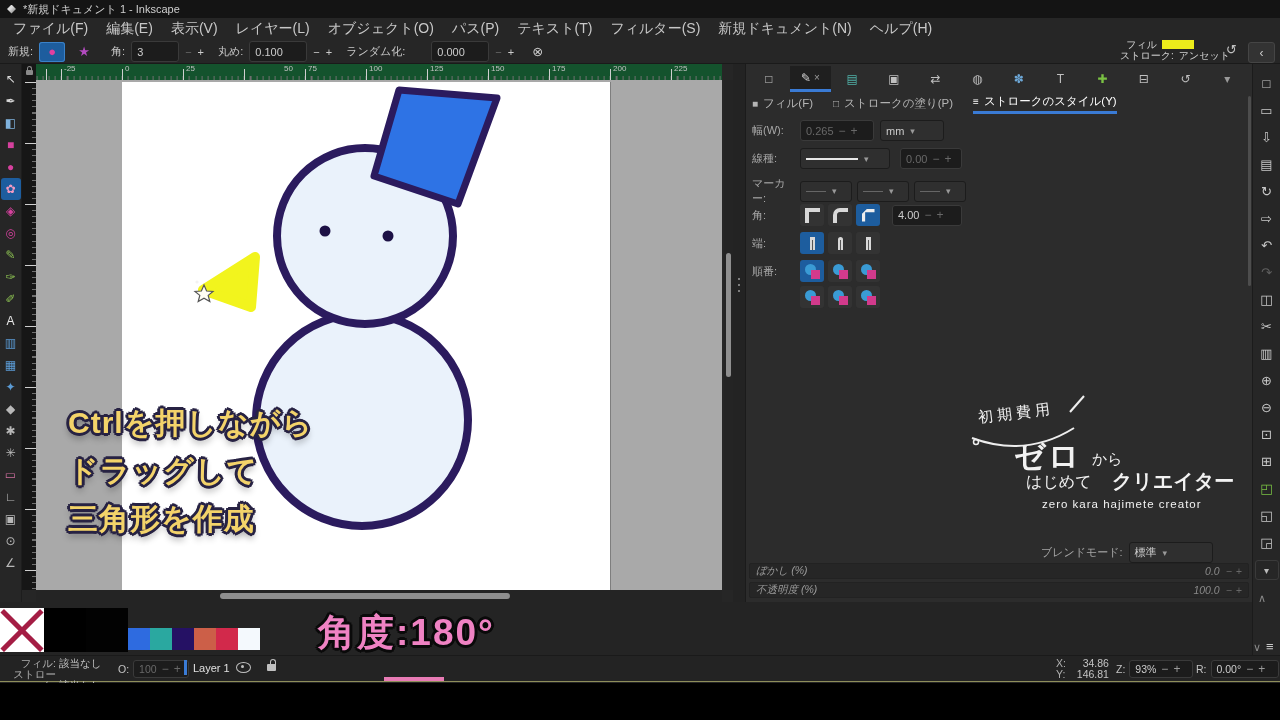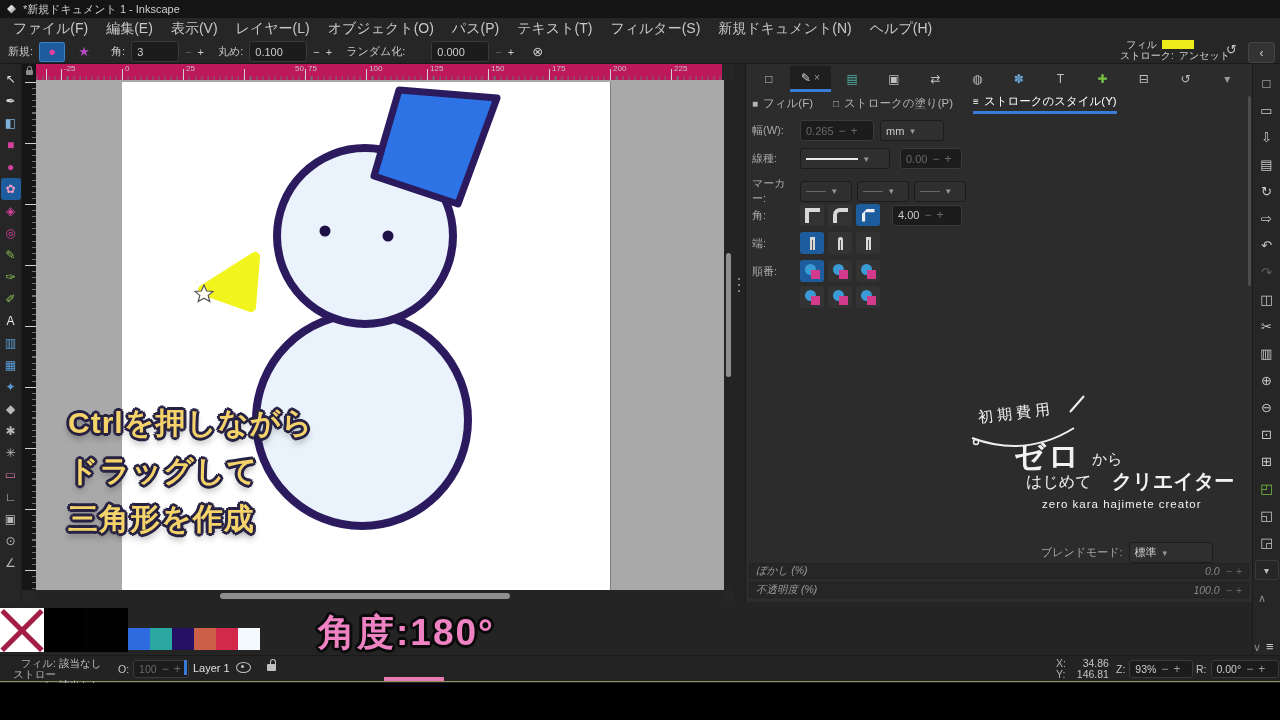--- a/index.html
+++ b/index.html
@@ -29,33 +29,33 @@
   .fs-indicator .row{display:flex;align-items:center;gap:5px;height:11px;}
   
   .toolbox{position:absolute;left:0;top:64px;width:22px;height:538px;background:#262626;border-right:1px solid #1d1d1d;
            display:flex;flex-direction:column;align-items:center;padding-top:4px;box-sizing:border-box;}
   .tool-btn{width:20px;height:22px;display:flex;align-items:center;justify-content:center;font-size:12px;border-radius:3px;}
   .tool-btn.active{background:#1d5d9e;}
   
   .corner{position:absolute;left:22px;top:64px;width:14px;height:16px;background:#161616;display:flex;align-items:center;justify-content:center;}
   .mini-lock{width:7px;height:5px;background:#8a8a8a;border-radius:1px;position:relative;}
   .mini-lock:before{content:'';position:absolute;top:-4px;left:1px;width:3px;height:4px;border:1px solid #8a8a8a;border-bottom:none;border-radius:3px 3px 0 0;}
-  .hruler{position:absolute;left:36px;top:64px;width:686px;height:16px;background:#be185d;overflow:hidden;}
+  .hruler{position:absolute;left:36px;top:64px;width:686px;height:16px;background:#14532d;overflow:hidden;}
   .hruler .minor{position:absolute;left:0;bottom:0;width:100%;height:4px;
      background:repeating-linear-gradient(to right,#6f6f6f 0 1px,transparent 1px 6.1px);background-position-x:0.6px;}
   .hruler .major{position:absolute;left:0;bottom:0;width:100%;height:11px;
      background:repeating-linear-gradient(to right,#cfcfcf 0 1px,transparent 1px 61px);background-position-x:25px;}
   .hruler .rlabel{position:absolute;top:0px;font-size:8px;color:#c2c2c2;}
   .vruler{position:absolute;left:22px;top:80px;width:14px;height:510px;background:#161616;}
   .vruler .minor{position:absolute;top:0;right:0;height:100%;width:4px;
      background:repeating-linear-gradient(to bottom,#6f6f6f 0 1px,transparent 1px 6.1px);background-position-y:2px;}
   .vruler .major{position:absolute;top:0;right:0;height:100%;width:11px;
      background:repeating-linear-gradient(to bottom,#cfcfcf 0 1px,transparent 1px 61px);background-position-y:2px;}
   
-  .viewport{position:absolute;left:36px;top:80px;width:686px;height:510px;background:#a9a9a9;overflow:hidden;padding-left:8px;}
+  .viewport{position:absolute;left:36px;top:80px;width:686px;height:510px;background:#a9a9a9;overflow:hidden;}
   .page{position:absolute;left:86px;top:2px;width:488px;height:508px;background:#fff;box-shadow:1px 0 0 rgba(0,0,0,0.25);}
   .drawing{position:absolute;left:0;top:0;}
   .tut-line{position:absolute;font-size:30px;font-weight:900;letter-spacing:1px;color:#f3d36a;white-space:nowrap;
     text-shadow:-3px 0 0 #272243,3px 0 0 #272243,0 -3px 0 #272243,0 3px 0 #272243,
                 -2px -2px 0 #272243,2px 2px 0 #272243,-2px 2px 0 #272243,2px -2px 0 #272243,0 5px 7px rgba(0,0,0,.45);}
   .vscroll{position:absolute;left:724px;top:80px;width:9px;height:510px;background:#242424;}
   .vscroll .thumb{position:absolute;left:2px;top:173px;width:5px;height:124px;background:#8f8f8f;border-radius:3px;}
   .hscroll{position:absolute;left:36px;top:590px;width:686px;height:13px;background:#242424;}
   .hscroll .thumb{position:absolute;left:184px;top:3px;width:290px;height:6px;background:#8f8f8f;border-radius:3px;}
   .splitter{position:absolute;left:733px;top:64px;width:12px;height:538px;background:#232323;}
@@ -273,21 +273,21 @@
 
   <div class="corner">
       <span class="mini-lock"></span>
     </div>
   <div class="hruler" id="hruler">
     <div class="minor"></div>
       <div class="major"></div>
   <span class="rlabel" style="left: 28px;">-25</span>
       <span class="rlabel" style="left: 89px;">0</span>
       <span class="rlabel" style="left: 150px;">25</span>
-      <span class="rlabel" style="left: 211px; padding-left: 48px;">50</span>
+      <span class="rlabel" style="left: 200px; padding-left: 48px;">50</span>
       <span class="rlabel" style="left: 272px;">75</span>
       <span class="rlabel" style="left: 333px;">100</span>
       <span class="rlabel" style="left: 394px;">125</span>
       <span class="rlabel" style="left: 455px;">150</span>
       <span class="rlabel" style="left: 516px;">175</span>
       <span class="rlabel" style="left: 577px;">200</span>
       <span class="rlabel" style="left: 638px;">225</span>
     </div>
   <div class="vruler">
     <div class="minor"></div>

